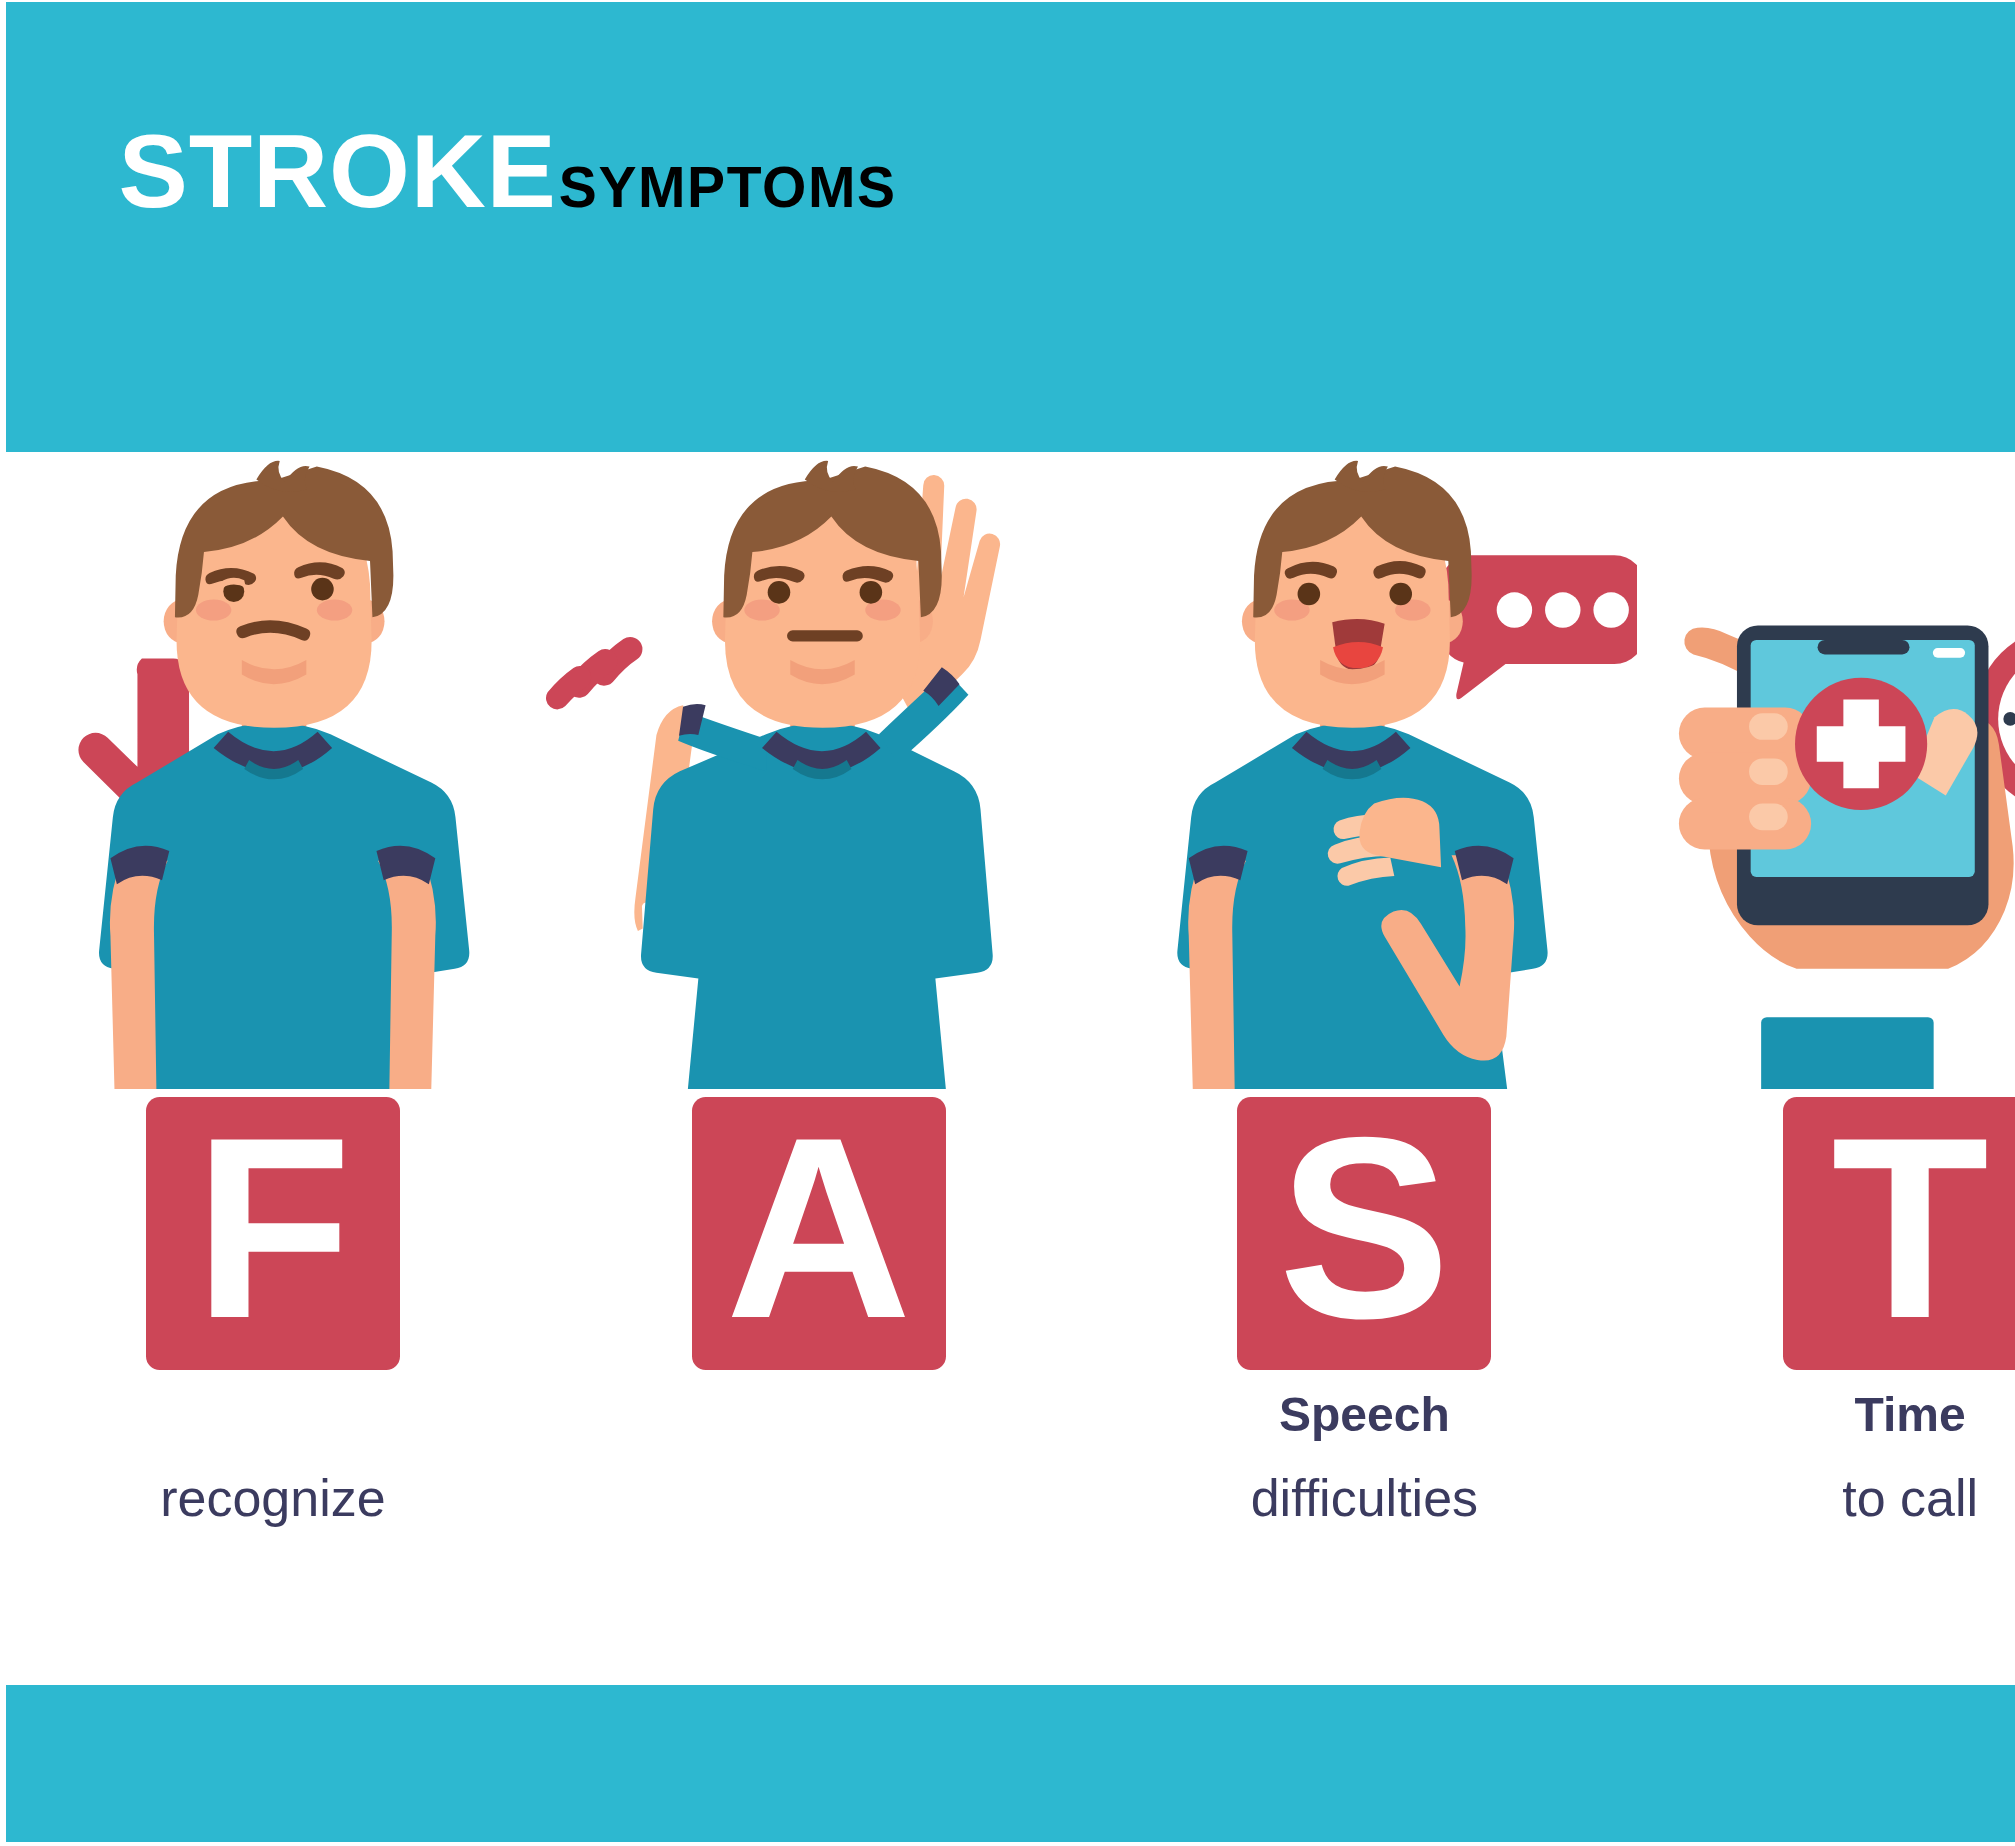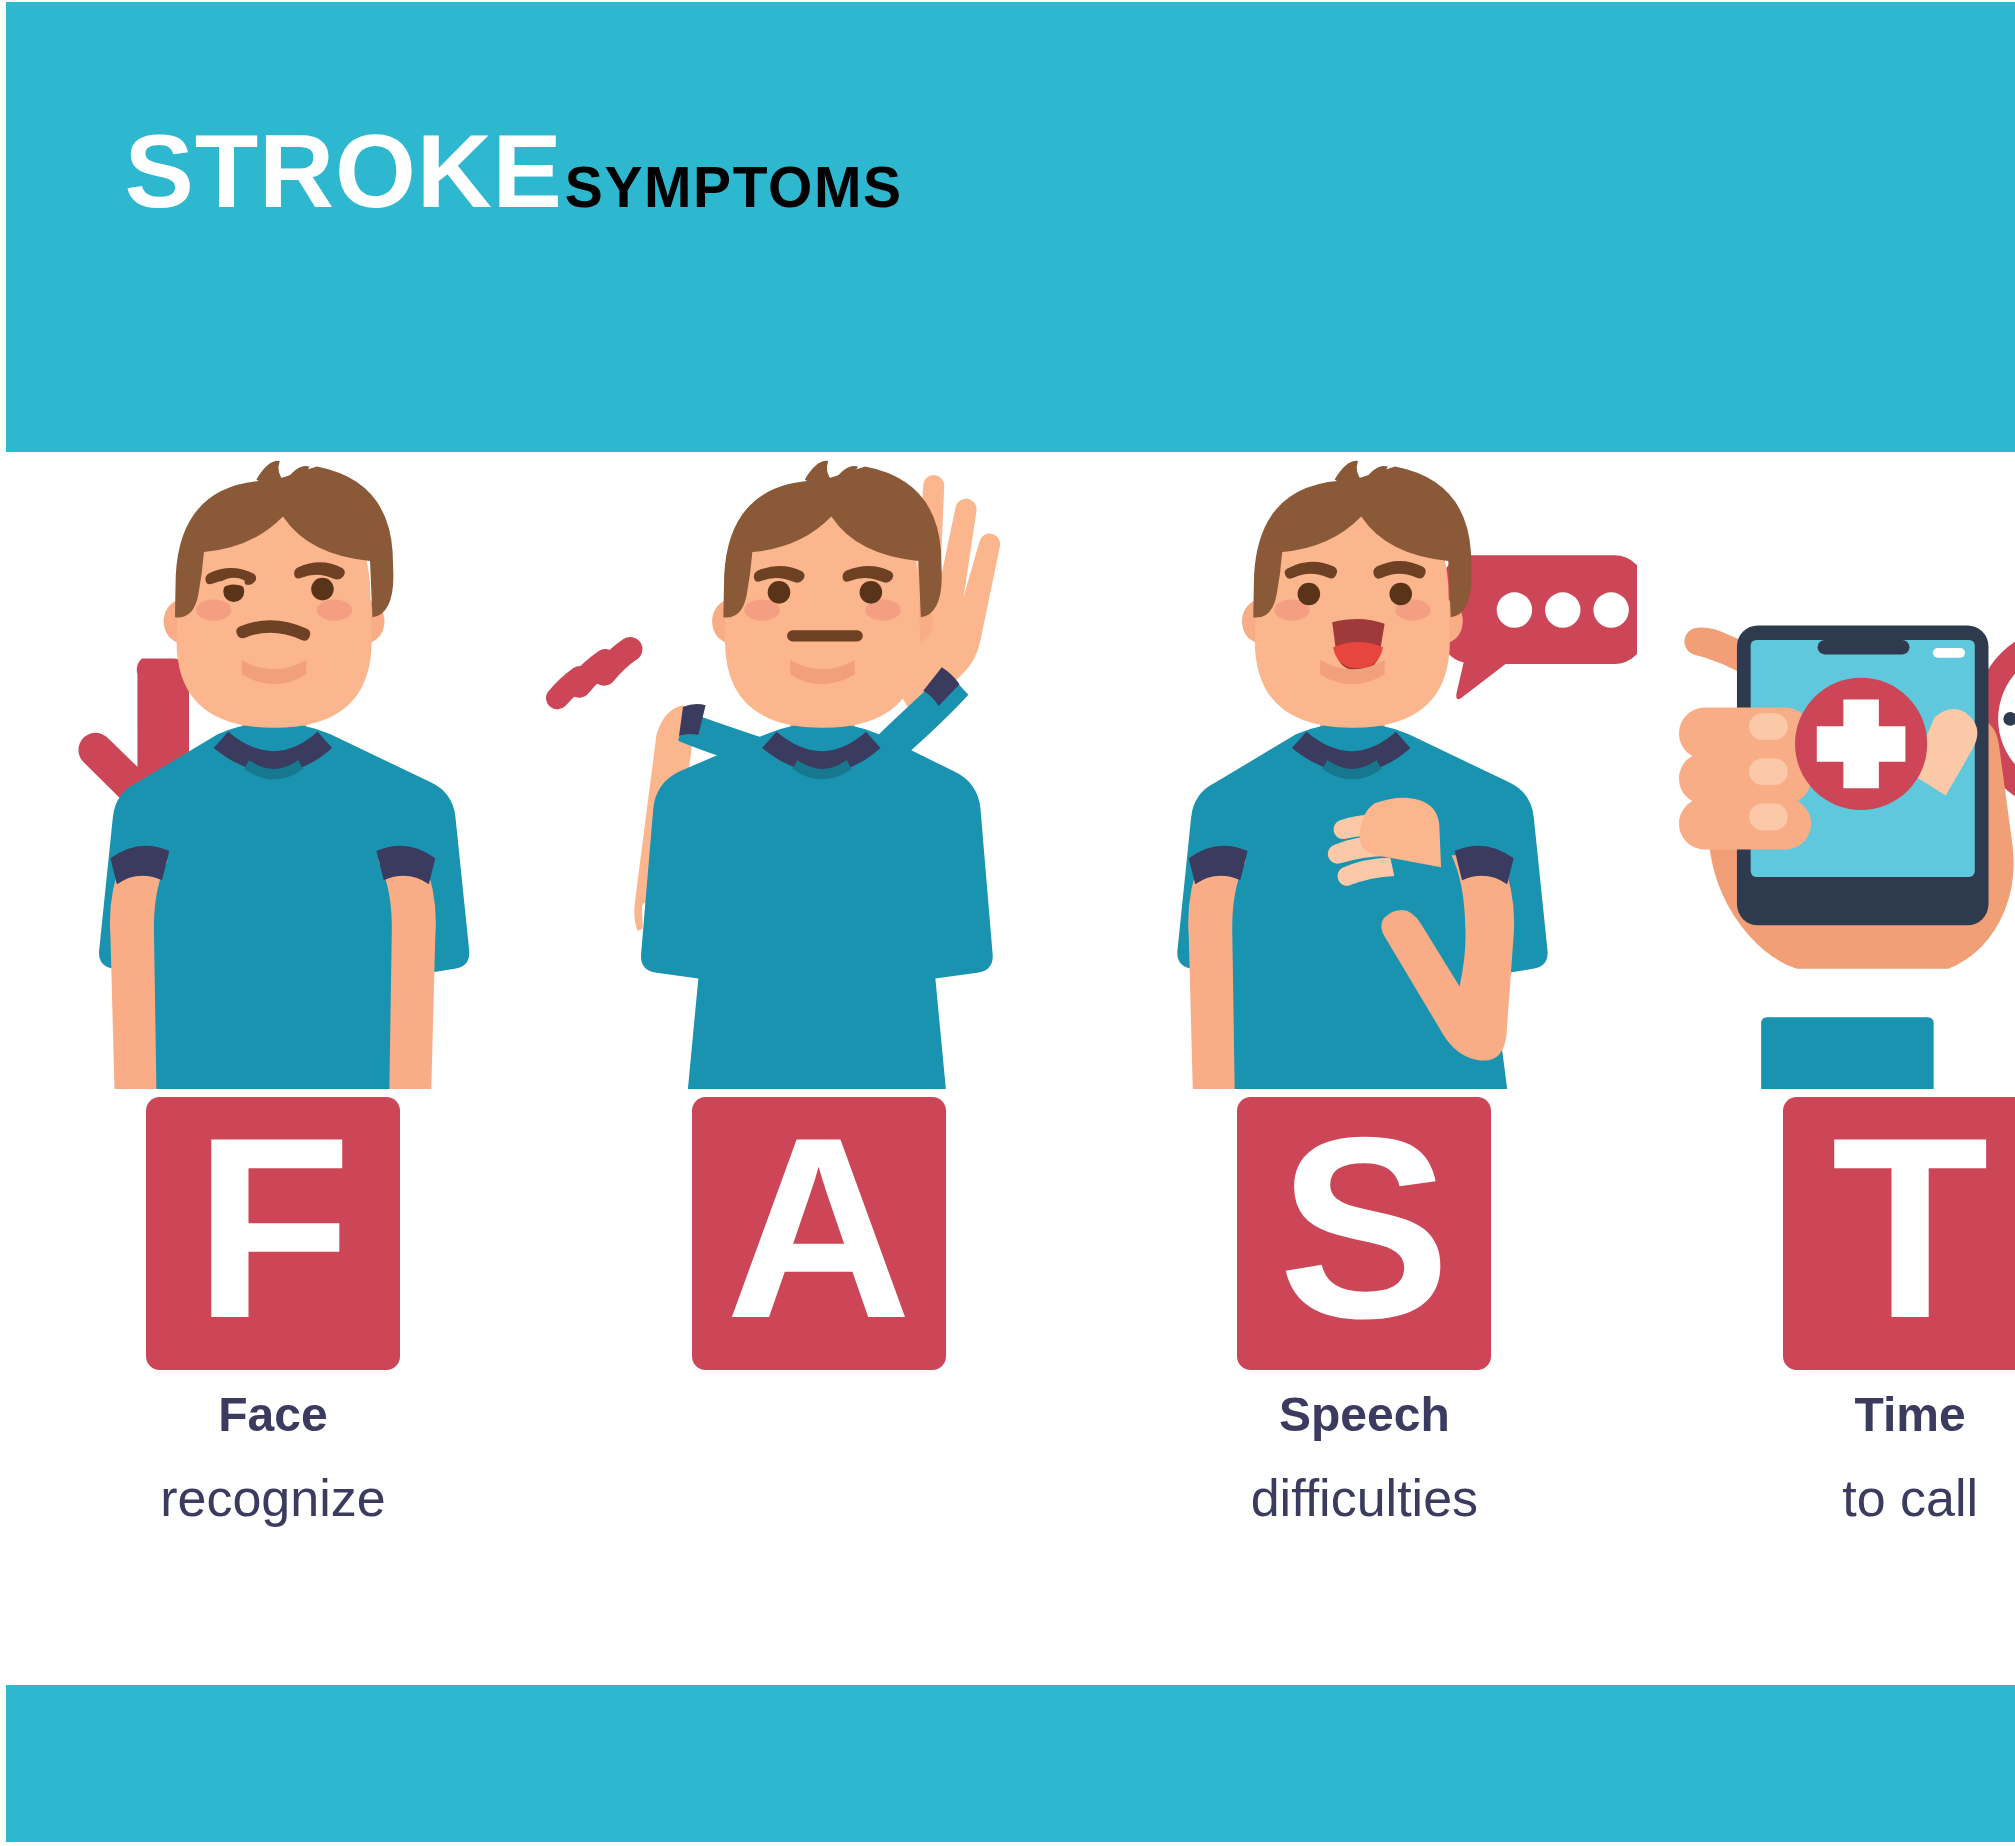--- a/index.html
+++ b/index.html
@@ -8,21 +8,21 @@
     font-family:"Liberation Sans", sans-serif;
     background:#ffffff;
   }
 
   
   .header-band{
     position:absolute;left:5.6px;top:1.6px;width:2173px;height:451px;
     background:#2DB8D0;
   }
   .title-row{
-    position:absolute;left:119px;top:117px;
+    position:absolute;left:113px;top:117px;
     display:flex;align-items:baseline;
   }
   .title-strong{
     font-size:104px;font-weight:700;color:#ffffff;letter-spacing:0.8px;
     line-height:1;font-family:"Liberation Sans", sans-serif;
   }
   .title-light{
     font-size:57px;font-weight:700;color:#000000;letter-spacing:1.6px;
     line-height:1;margin-left:2px;font-family:"Liberation Sans", sans-serif;
   }
@@ -133,21 +133,20 @@
 
         <path d="M596 432 q80 -32 164 6 q14 6 8 20 q-6 14 -20 8 q-72 -32 -138 -6 q-16 6 -22 -8 q-6 -14 8 -20 z" fill="#6E4024"></path>
 
         <path d="M600 516 q80 46 160 0 l0 36 q-82 48 -160 0 z" fill="#F2A07B"></path>
       </svg>
     </div>
 
     <div class="letter-box">
       <span class="letter-glyph">F</span>
     </div>
-    <div class="cap-title">Face</div>
     <div class="cap-sub">recognize</div>
   </div>
 
   <div class="panel">
     <div class="art">
       <svg viewBox="0 0 1354 1580" preserveAspectRatio="xMidYMid meet">
 
         <g>
           <path d="M120 530 q34 -40 72 -66 a30 30 0 0 1 34 50 q-30 20 -58 54 a30 30 0 0 1 -48 -38 z" fill="#CC4657"></path>
           <path d="M58 560 q34 -40 72 -66 a30 30 0 0 1 34 50 q-30 20 -58 54 a30 30 0 0 1 -48 -38 z" fill="#CC4657"></path>

